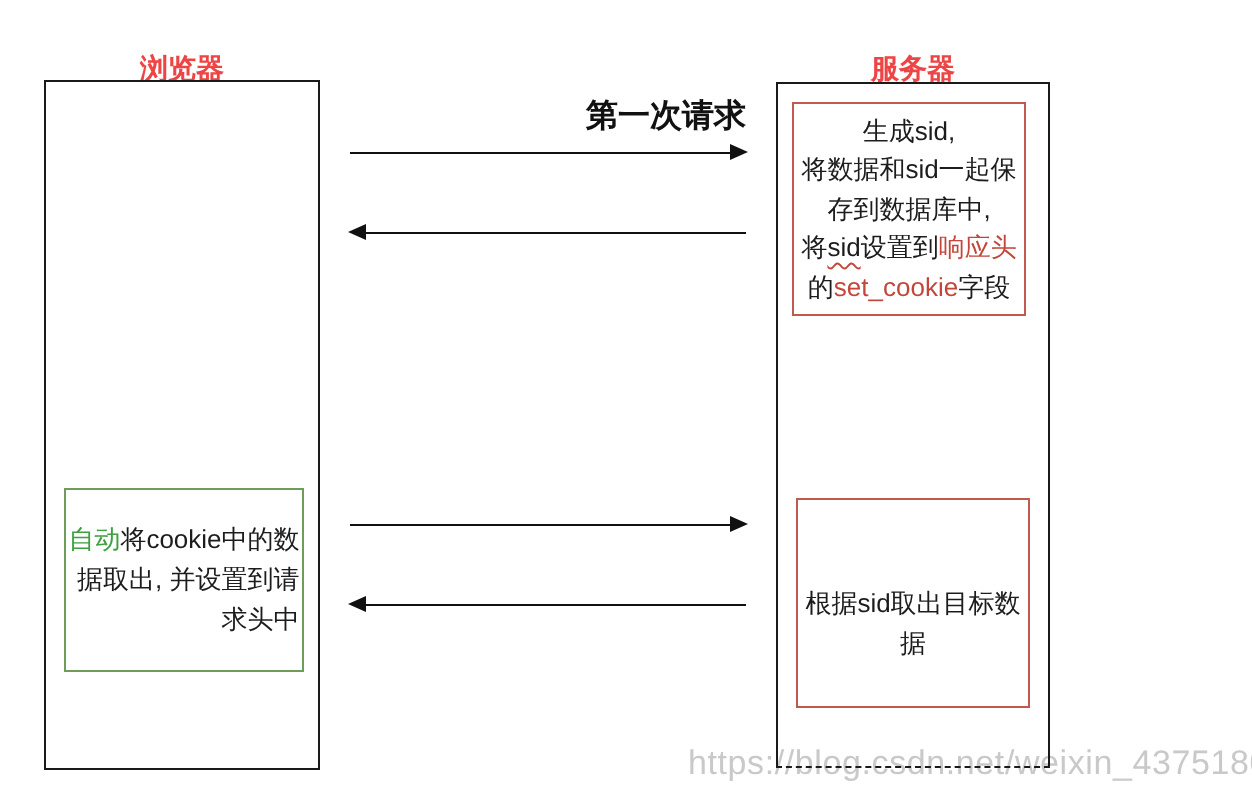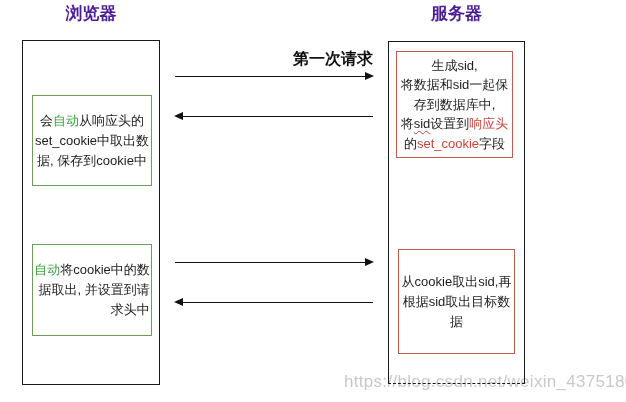--- a/index.html
+++ b/index.html
@@ -11,23 +11,24 @@
     background: #ffffff;
     font-family: "Liberation Sans", "DejaVu Sans", sans-serif;
     color: #1c1c1c;
     overflow: hidden;
   }
 
   .title {
     position: absolute;
     text-align: center;
     font-weight: bold;
-    font-size: 17px;
-    color: #4c1d95;
+    font-size: 14px;
+    color: #ef4444;
     line-height: 20px;
+    margin-top: 20px;
   }
   .browser-title { left: 22px; top: 4px; width: 138px; }
   .server-title  { left: 388px; top: 4px; width: 137px; }
 
   .outer-box {
     position: absolute;
     border: 1.5px solid #1a1a1a;
     background: transparent;
   }
   .browser-outer { left: 22px; top: 40px; width: 138px; height: 345px; }
@@ -114,34 +115,31 @@
 <div class="canvas">
 
   <div class="watermark">https://blog.csdn.net/weixin_43751803</div>
 
   <div class="title browser-title">浏览器</div>
   <div class="title server-title">服务器</div>
 
   <div class="outer-box browser-outer"></div>
   <div class="outer-box server-outer"></div>
 
-  <div class="note-box green-note note-b1">
-    <div class="note-text"><span>会</span><span class="green">自动</span><span>从响应头的</span><br><span>set_cookie中取出数</span><br><span>据, 保存到cookie中</span></div>
-  </div>
 
   <div class="note-box green-note note-b2">
     <div class="note-text"><span class="green">自动</span><span>将cookie中的数</span><br><span>据取出, 并设置到请</span><br><span>求头中</span></div>
   </div>
 
   <div class="note-box red-note note-s1">
     <div class="note-text"><span>生成sid,</span><br><span>将数据和sid一起保</span><br><span>存到数据库中,</span><br><span>将</span><span class="wavy">sid</span><span>设置到</span><span class="red">响应头</span><br><span>的</span><span class="red">set_cookie</span><span>字段</span></div>
   </div>
 
   <div class="note-box red-note note-s2">
-    <div class="note-text"><span>从cookie取出sid,再</span><br><span>根据sid取出目标数</span><br><span>据</span></div>
+    <div class="note-text"><br><span>根据sid取出目标数</span><br><span>据</span></div>
   </div>
 
   <div class="flow-label label-1">第一次请求</div>
   <div class="arrow arrow-right arrow-1">
     <div class="arrow-line"></div>
     <div class="head head-right"></div>
   </div>
   <div class="arrow arrow-left arrow-2">
     <div class="arrow-line"></div>
     <div class="head head-left"></div>

